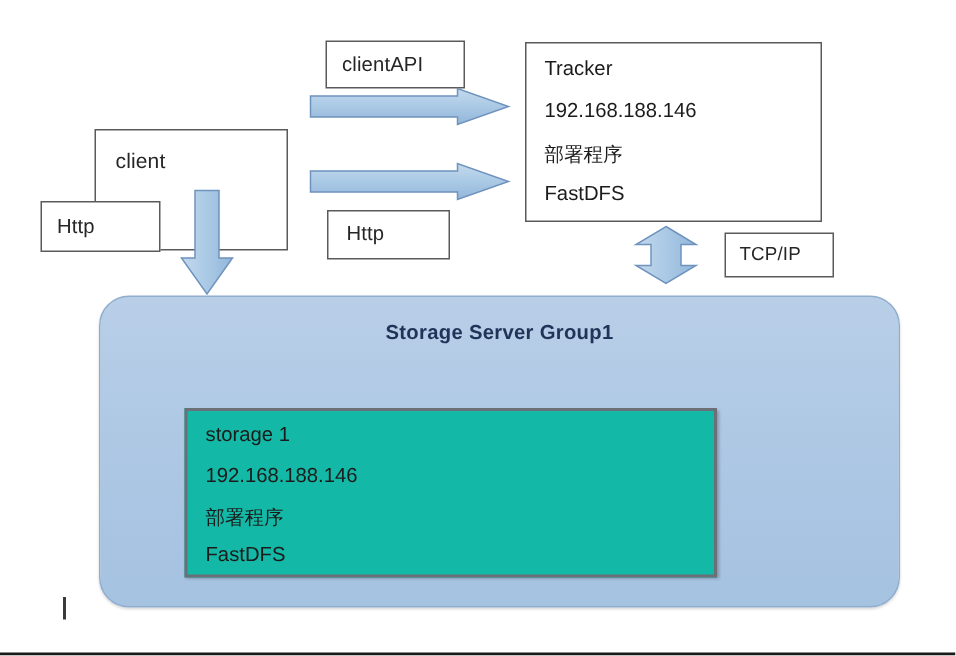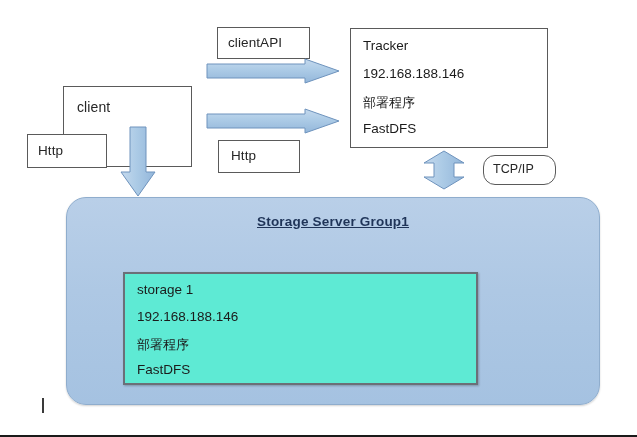--- a/index.html
+++ b/index.html
@@ -49,21 +49,21 @@
   
   #clientapi-box { left: 217px; top: 27px; width: 93px; height: 32px; }
   #clientapi-label { left: 10px; top: 7px; font-size: 13.5px; }
 
   #http1-box { left: 27px; top: 134px; width: 80px; height: 34px; }
   #http1-label { left: 10px; top: 8px; font-size: 13.5px; }
 
   #http2-box { left: 218px; top: 140px; width: 82px; height: 33px; }
   #http2-label { left: 12px; top: 7px; font-size: 13.5px; }
 
-  #tcpip-box { left: 483px; top: 155px; width: 73px; height: 30px; border-radius: 12px; }
+  #tcpip-box { left: 483px; top: 155px; width: 73px; height: 30px; }
   #tcpip-label { left: 9px; top: 6px; font-size: 12.5px; }
 
   
   #tracker-box { left: 350px; top: 28px; width: 198px; height: 120px; padding-left: 26px; }
   .stack-line {
     position: absolute;
     left: 12px;
     color: #1b1b1b;
     font-size: 13.5px;
     white-space: nowrap;
@@ -85,28 +85,27 @@
     box-sizing: border-box;
   }
   #storage-group-title {
     position: absolute;
     left: 0; right: 0; top: 16px;
     text-align: center;
     font-size: 13.5px;
     font-weight: bold;
     color: #1f3458;
     letter-spacing: 0.2px;
-    text-decoration: underline;
   }
 
   
   #storage-box {
     left: 123px; top: 272px;
     width: 355px; height: 113px;
-    background: #5eead4;
+    background: #14b8a6;
     box-shadow: 1px 1px 2px rgba(0,0,0,0.25);
   }
   #storage-l0 { top: 8px; }
   #storage-l1 { top: 35px; }
   #storage-l2 { top: 62px; font-family: "DejaVu Sans", sans-serif; font-size: 13px; }
   #storage-l3 { top: 88px; }
 
   
   .arrow {
     position: absolute;

